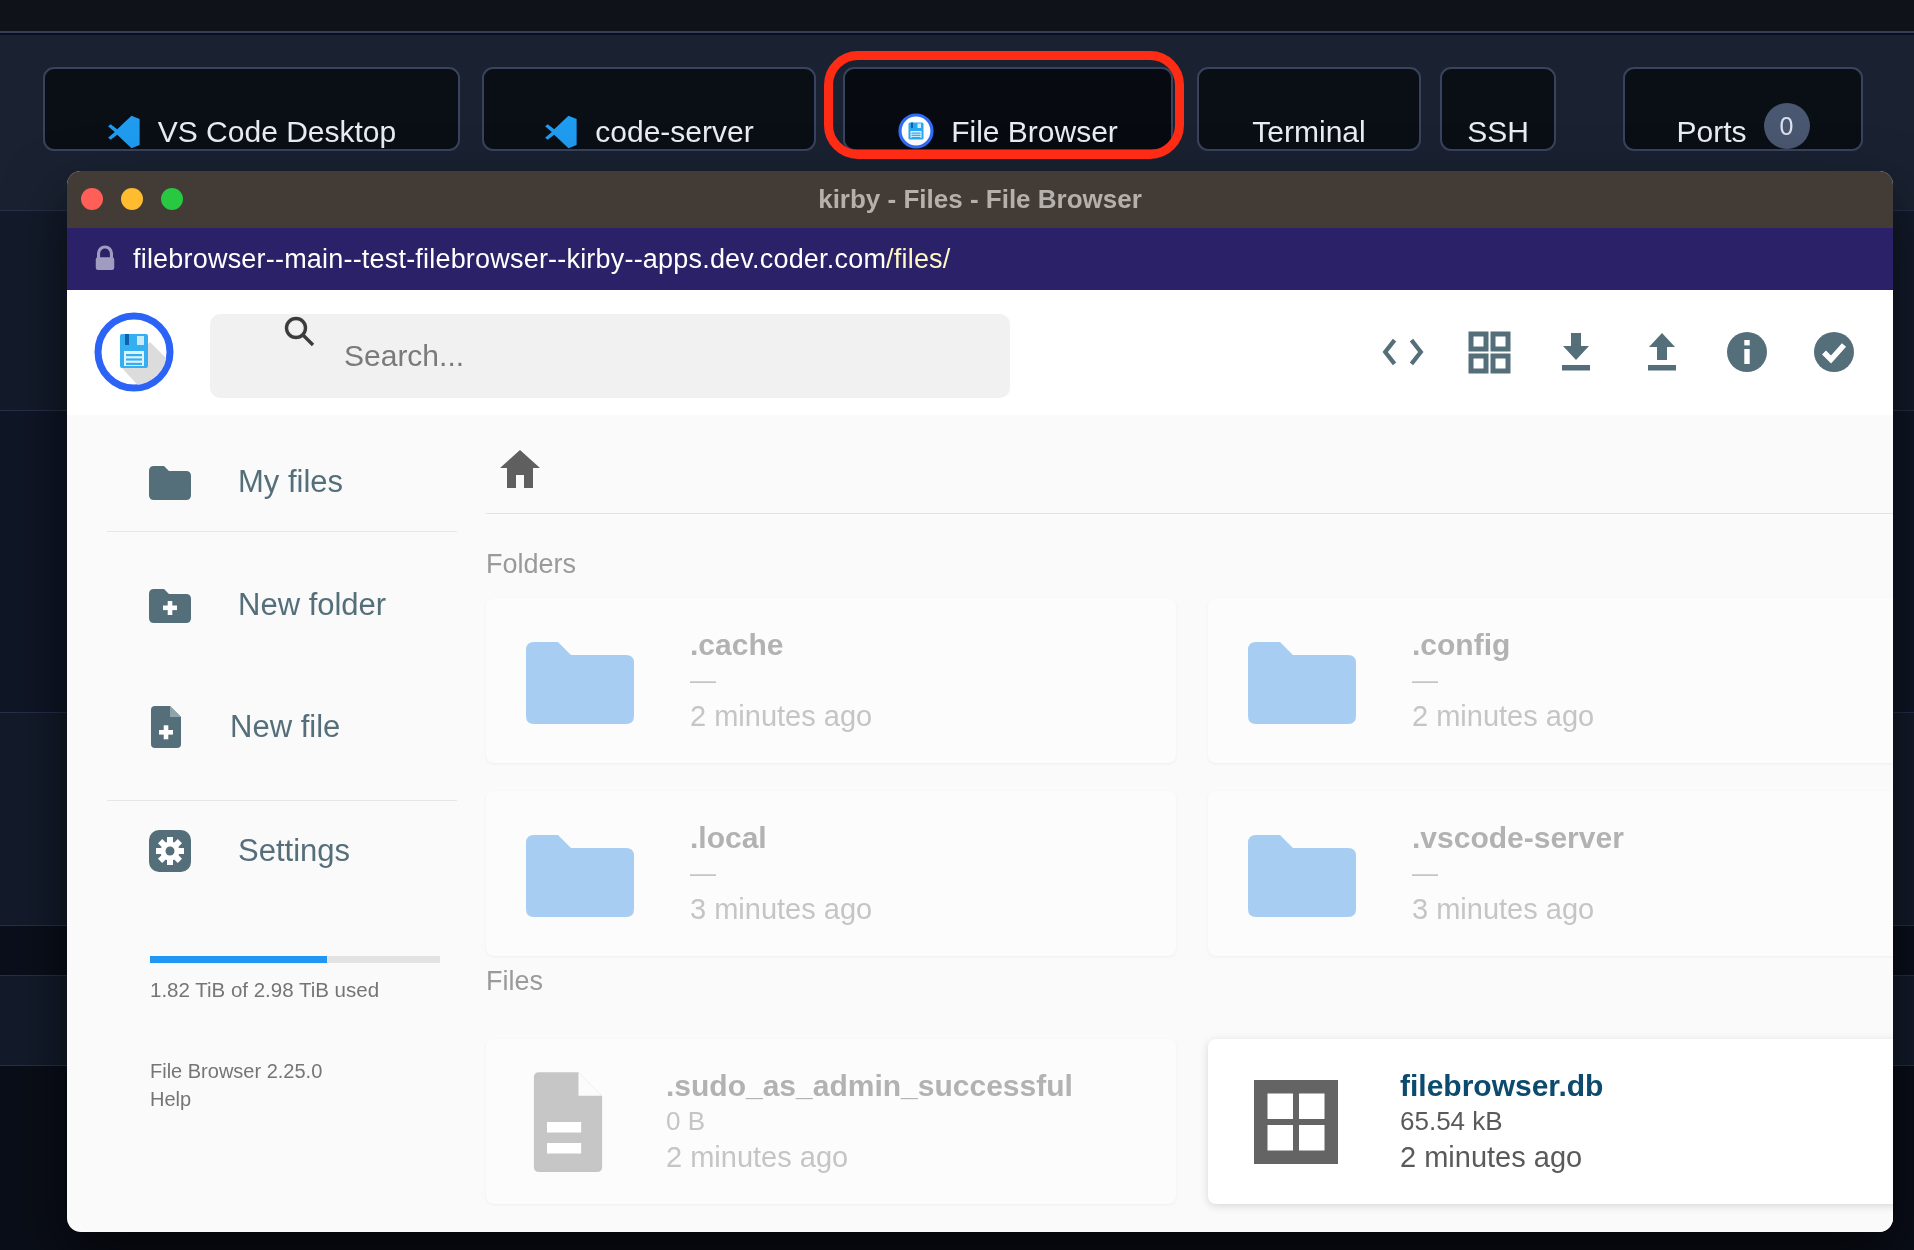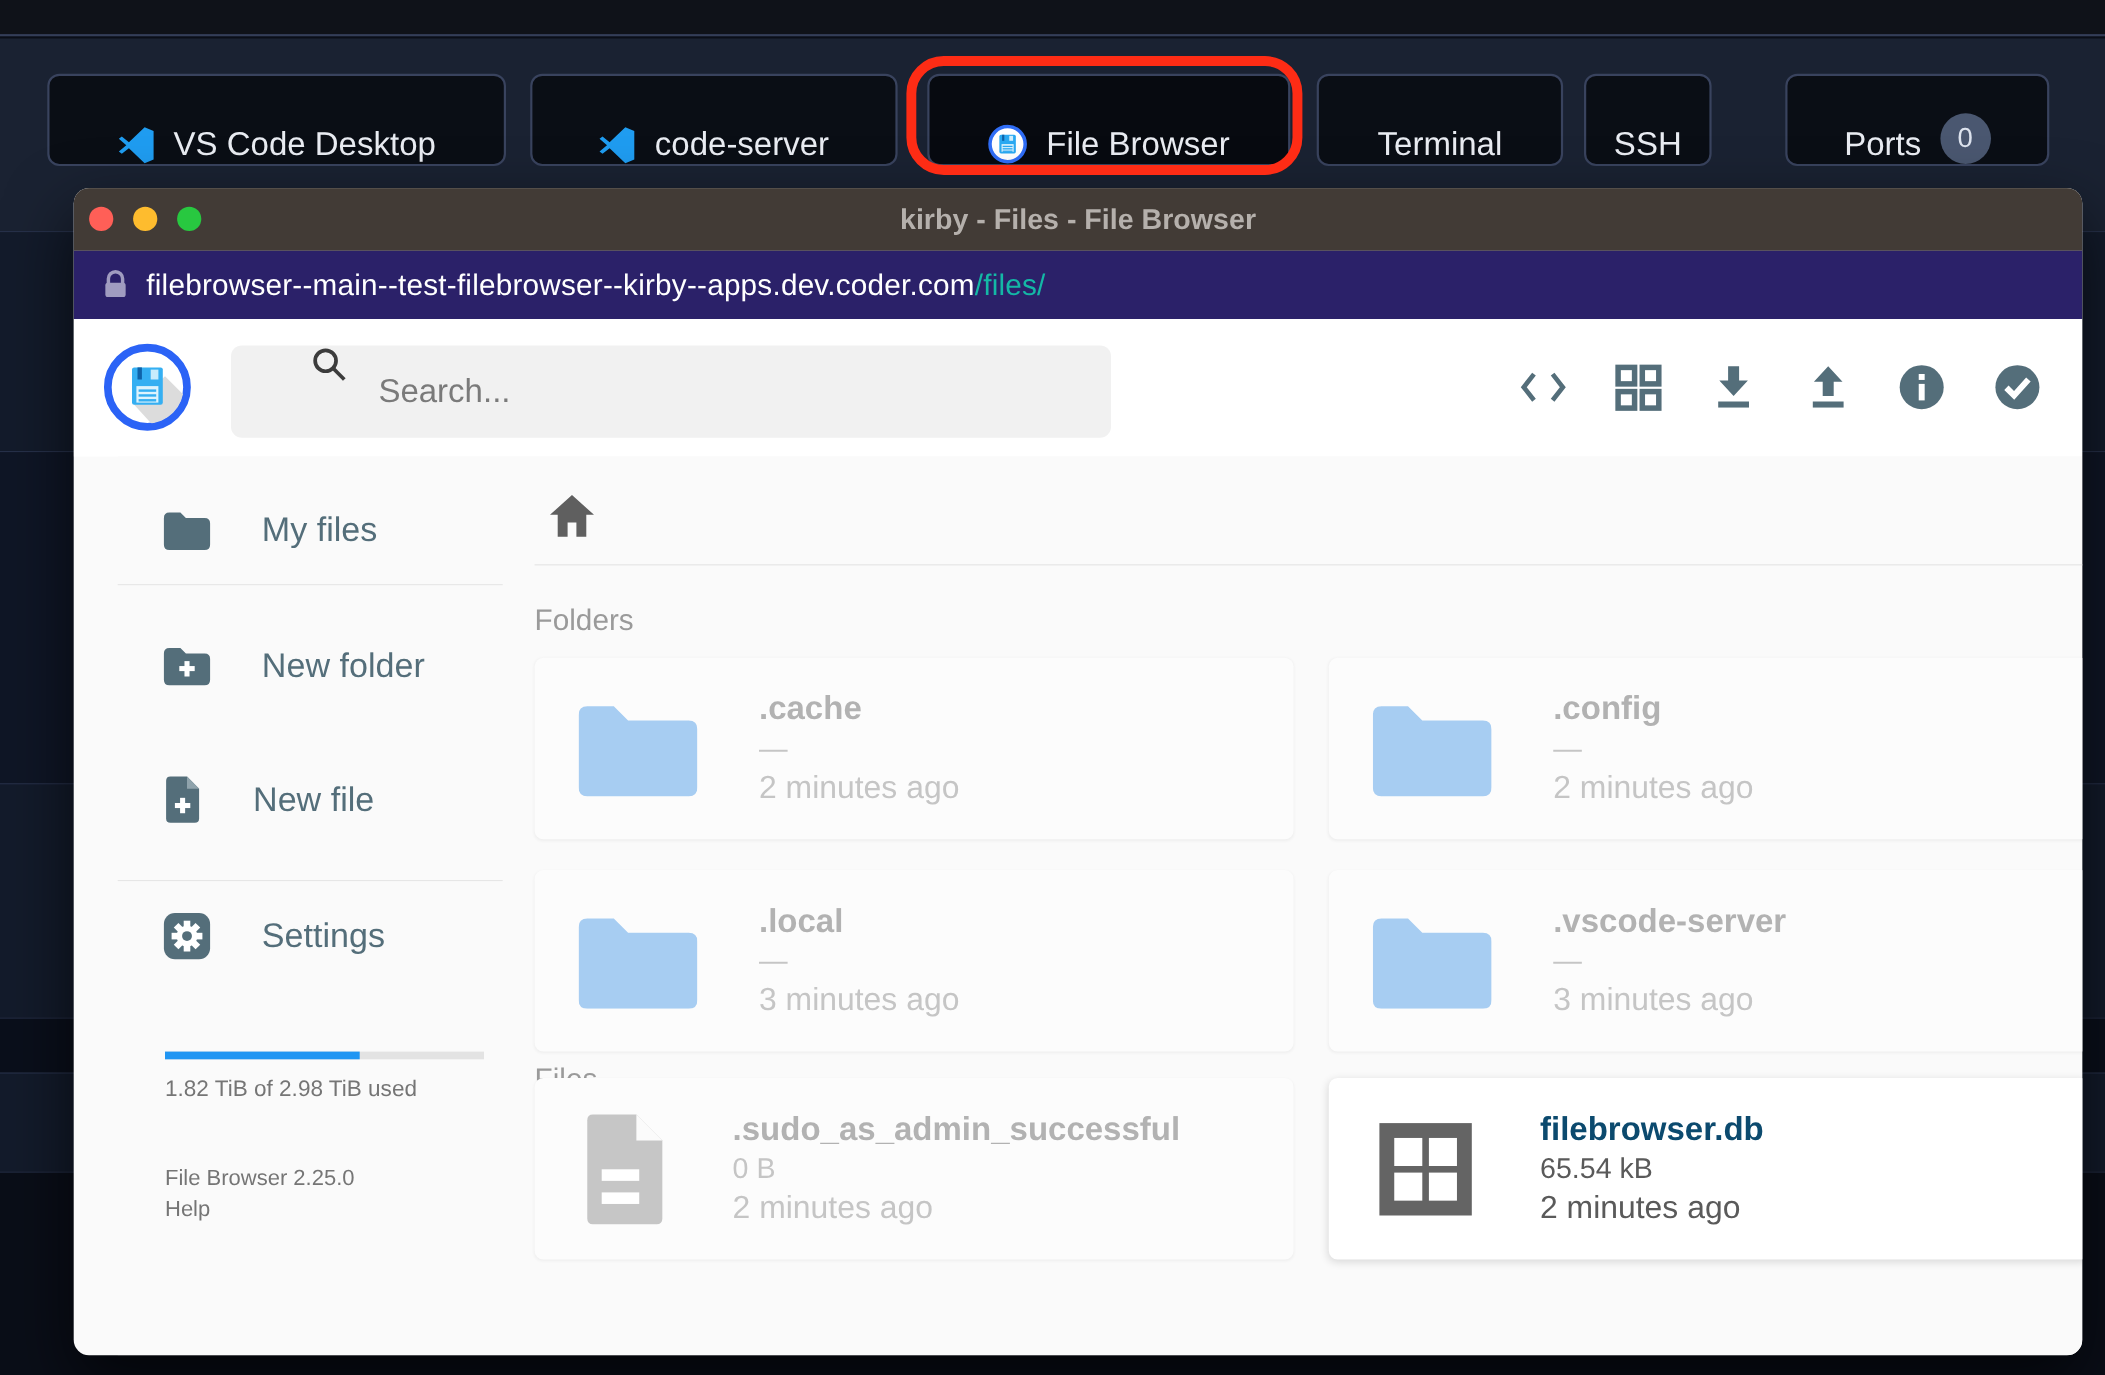--- a/index.html
+++ b/index.html
@@ -42,21 +42,21 @@
     border-radius:14px; overflow:hidden; background:#fafafa;
     box-shadow:0 25px 60px rgba(0,0,0,.65); z-index:3;
   }
   .titlebar { position:relative; height:57px; background:#423b36; }
   .light { position:absolute; top:17px; width:22px; height:22px; border-radius:50%; cursor:pointer; }
   .l-close{ left:14px; background:#ff5f57; } .l-min{ left:54px; background:#febc2e; } .l-max{ left:94px; background:#28c840; }
   .win-title { height:57px; line-height:57px; text-align:center; color:#b5b0ac; font-size:26px; font-weight:700; }
 
   .urlbar { position:relative; height:62px; background:#2b2169; display:flex; align-items:center; padding-left:26px; cursor:text; }
   .url-text { margin-left:16px; font-size:27px; font-weight:500; letter-spacing:.2px; }
-  .url-host { color:#ffffff; } .url-path { color:#14b8a6; }
+  .url-host { color:#ffffff; } .url-path { color:#fef9c3; }
 
   
   .toolbar { position:relative; height:125px; background:#ffffff; }
   .logo { position:absolute; left:27px; top:22px; width:80px; height:80px; cursor:pointer; }
   .search {
     position:absolute; left:143px; top:24px; width:800px; height:84px;
     background:#f1f1f1; border-radius:10px; display:flex; align-items:flex-start;padding-left:36px;
   }
   .search svg { margin-left:36px; }
   .search input {
@@ -91,21 +91,21 @@
   .card.selected { background:#ffffff; box-shadow:0 2px 8px rgba(0,0,0,.14); }
   .card .txt { margin-left:56px; display:flex; flex-direction:column; }
   .card .name { font-size:30px; font-weight:700; line-height:34px; }
   .card .size { font-size:26px; line-height:36px; }
   .card .time { font-size:29px; line-height:36px; }
   .card.dim .name { color:#b2b2b2; }
   .card.dim .size, .card.dim .time { color:#c5c5c5; }
   .card.lit .name { color:#0c4a6e; }
   .card.lit .size, .card.lit .time { color:#5a5a5a; }
 
-  .c-r1 { top:183px; } .c-r2 { top:376px; } .c-r3 { top:565px; }
+  .c-r1 { top:183px; } .c-r2 { top:376px; } .c-r3 { top:624px; }
   .c-l  { left:379px; width:690px; } .c-r { left:1101px; width:692px; }
 </style>
 </head>
 <body>
 
 <div class="bg-strip"></div>
 <div class="bg-band"></div>
 <div class="bg-row bg-r1"></div>
 <div class="bg-row bg-r2"></div>
 <div class="bg-row bg-r3"></div>

